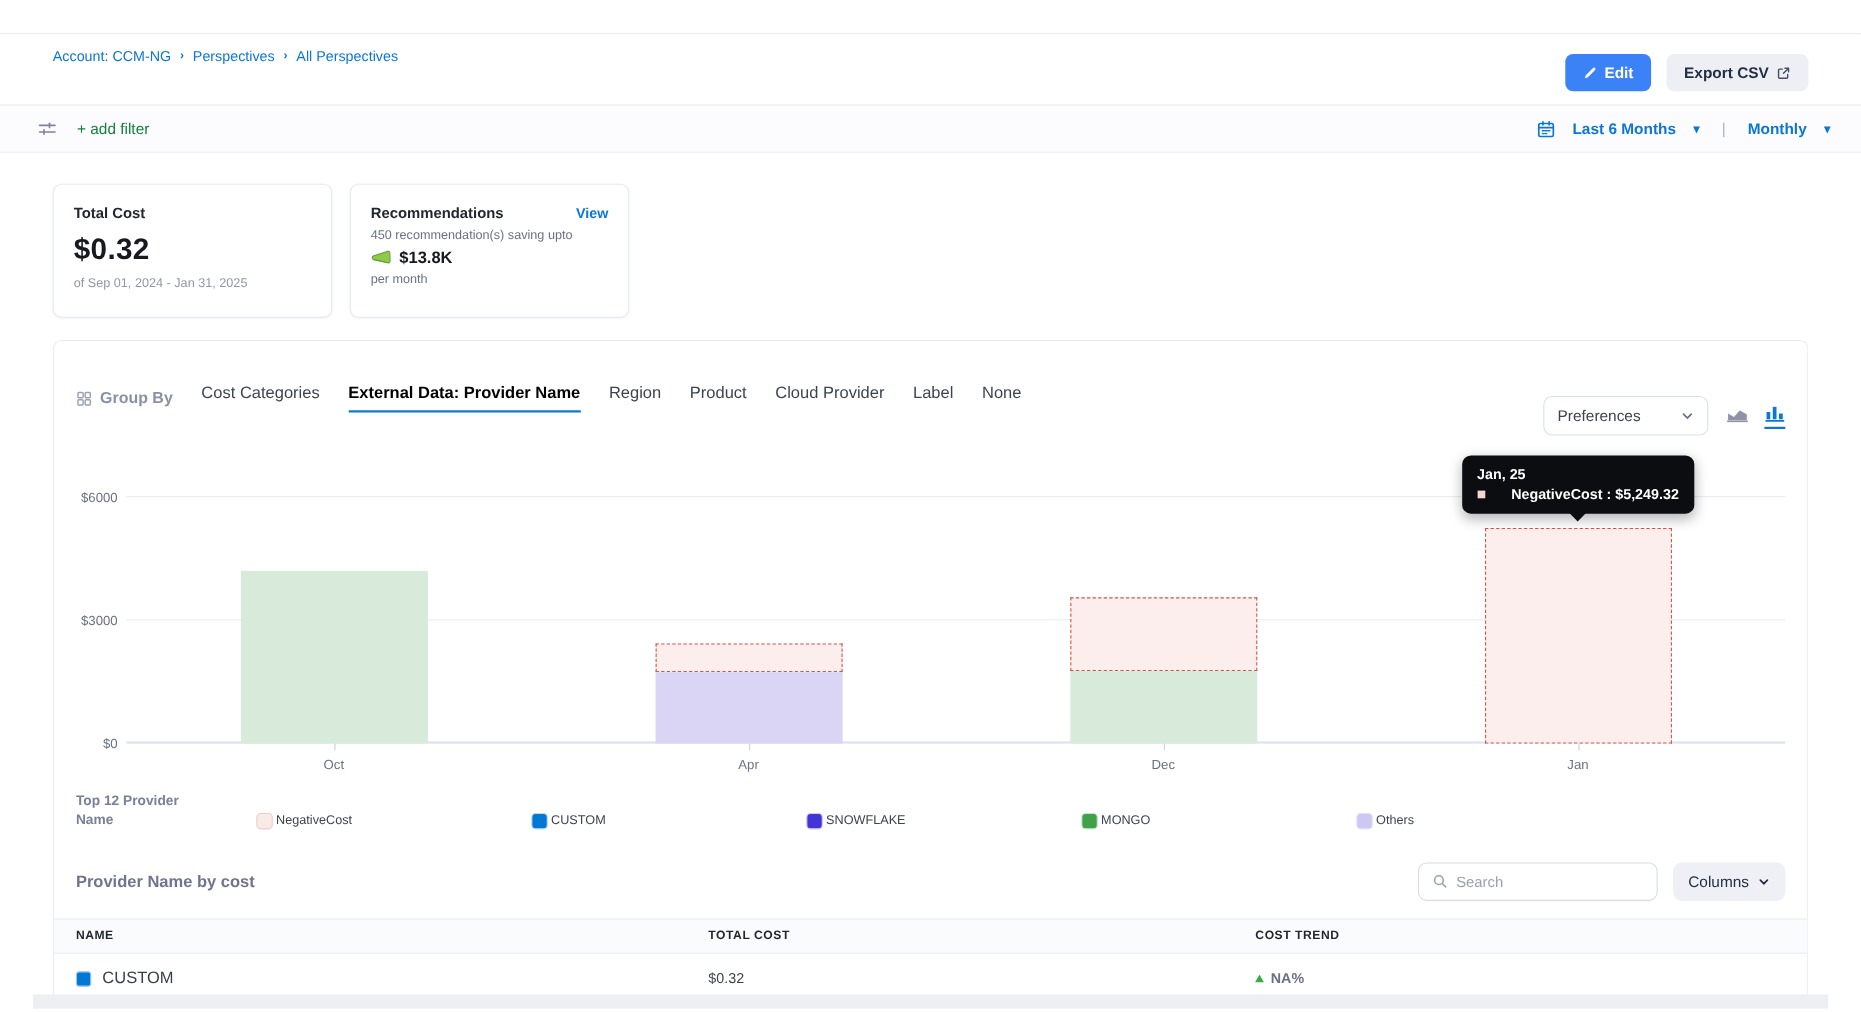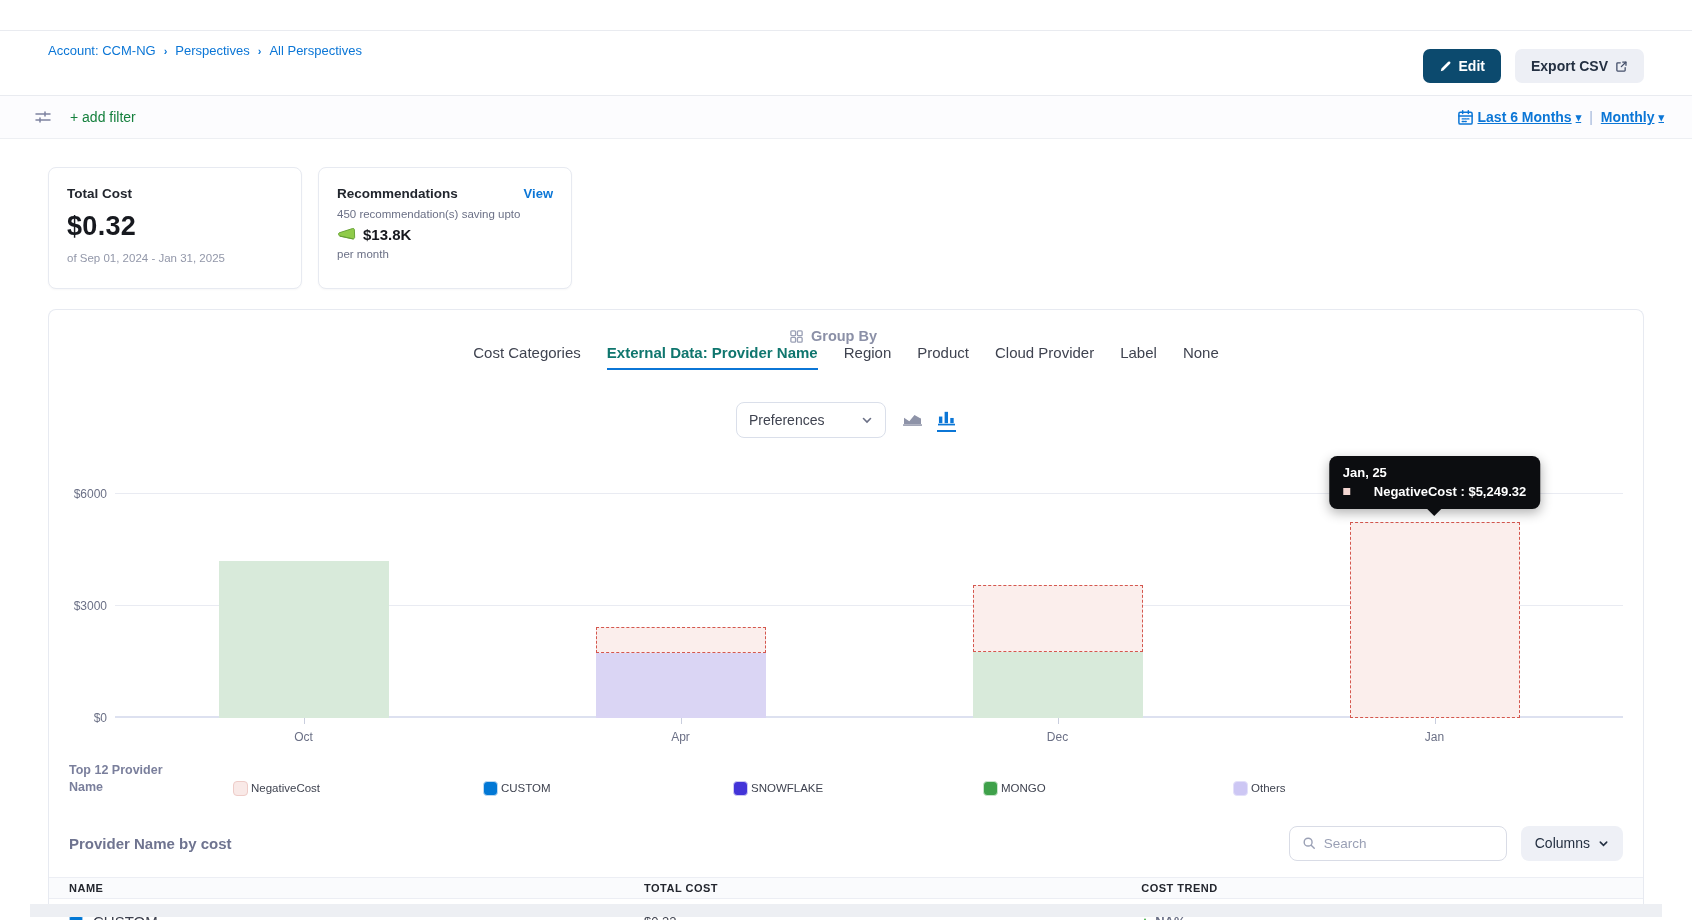--- a/index.html
+++ b/index.html
@@ -12,29 +12,29 @@
   .header { border-top:1px solid #e9ebf0; padding:12px 48px 12px 48px;
     display:flex; justify-content:space-between; align-items:flex-start; }
   .breadcrumb { font-size:13px; color:#0b76d6; display:flex; gap:8px; align-items:center; }
   .breadcrumb a { color:#0b76d6; text-decoration:none; cursor:pointer; }
   .crumb-sep { font-size:11px; font-weight:700; }
   .page-title { font-size:21px; font-weight:700; color:#17191f; margin-top:6px; letter-spacing:.2px; }
   .header-actions { display:flex; gap:14px; margin-top:6px; }
   .btn { display:inline-flex; align-items:center; gap:7px; height:34px; padding:0 16px;
     border:none; border-radius:7px; font-size:14px; font-weight:600; cursor:pointer;
     font-family:"Liberation Sans", sans-serif; }
-  .btn-edit { background:#0c4a6e; color:#fff; }
+  .btn-edit { background:#3b82f6; color:#fff; }
   .btn-export { background:#edeff5; color:#243042; }
 
   
   .filter-bar { height:44px; background:#fcfcfe; border-top:1px solid #e9ebf0; border-bottom:1px solid #edeff3;
     display:flex; align-items:center; justify-content:space-between; padding:0 28px 0 34px; }
   .filter-left { display:flex; align-items:center; gap:18px; }
   .add-filter { color:#15803d; font-size:14px; font-weight:500; cursor:pointer; }
-  .filter-right { display:flex; align-items:center; gap:4px; color:#0b76d6; font-size:14px; font-weight:600;text-decoration:underline; }
+  .filter-right { display:flex; align-items:center; gap:16px; color:#0b76d6; font-size:14px; font-weight:600; }
   .caret { font-size:11px; color:#0b76d6; }
   .range-sep { color:#9fb4d9; font-weight:400; padding:0 4px; }
   .icon-btn { background:none; border:none; cursor:pointer; display:flex; align-items:center; }
 
   
   .cards { display:flex; gap:16px; padding:28px 48px 0; }
   .card { width:254px; height:122px; background:#fff; border:1px solid #e7eaf1; border-radius:8px;
     box-shadow:0 1px 2px rgba(40,48,70,.04); padding:18px 18px 14px; }
   .card-title-row { display:flex; justify-content:space-between; align-items:baseline; }
   .card-title { font-size:13.5px; font-weight:700; color:#22262e; }
@@ -43,25 +43,25 @@
   .card-sub { font-size:11.5px; color:#9297a9; margin-top:10px; }
   .reco-line { font-size:11.5px; color:#6b7086; margin-top:7px; }
   .reco-amount-row { display:flex; align-items:center; gap:7px; margin-top:6px; }
   .reco-amount { font-size:15px; font-weight:800; color:#17191f; }
   .reco-per { font-size:11.5px; color:#6b7086; margin-top:5px; }
 
   
   .panel { margin:20px 48px 0; background:#fff; border:1px solid #e7eaf1; border-radius:8px 8px 0 0;
     border-bottom:none; height:606px; position:relative; }
 
-  .groupby-row { display:flex; align-items:center; padding:18px 20px 0;flex-direction:column; }
+  .groupby-row { display:flex; align-items:center; padding:18px 20px 0; }
   .groupby-label { display:flex; align-items:center; gap:7px; color:#8b90a7; font-size:14.5px; font-weight:600; margin-right:26px; }
   .tabs { display:flex; align-items:center; gap:26px; flex:1; }
   .tab { font-size:15px; color:#3f4350; cursor:pointer; padding-bottom:7px; border-bottom:2px solid transparent; white-space:nowrap; }
-  .tab.active { color:#0f766e; font-weight:700; border-bottom-color:#0b76d6; }
+  .tab.active { color:#000000; font-weight:700; border-bottom-color:#0b76d6; }
   .groupby-right { display:flex; align-items:center; gap:16px;margin-top:32px; }
   .pref-select { width:150px; height:36px; border:1px solid #dadfea; border-radius:8px; background:#fff;
     display:flex; align-items:center; justify-content:space-between; padding:0 12px; font-size:14px; color:#3f4350; cursor:pointer; }
   .chart-toggle { display:flex; align-items:flex-end; gap:14px; }
   .ctoggle { cursor:pointer; padding-bottom:4px; border-bottom:2px solid transparent; display:flex; }
   .ctoggle.active { border-bottom-color:#0b76d6; }
 
   
   .chart { display:flex; align-items:flex-end; padding:28px 20px 0 14px; margin-bottom:44px; }
   .chart-y-axis { position:relative; width:52px; height:252px; flex:none; }
@@ -96,21 +96,21 @@
   .table-tools { display:flex; align-items:center; gap:14px; }
   .search-box { width:218px; height:35px; border:1px solid #d9dce6; border-radius:8px; background:#fff;
     display:flex; align-items:center; gap:8px; padding:0 12px; }
   .search-box input { border:none; outline:none; flex:1; font-size:13.5px; color:#3f4350;
     font-family:"Liberation Sans", sans-serif; background:transparent; }
   .search-box input::placeholder { color:#9aa0b5; }
   .columns-btn { height:35px; background:#eef0f6; border:none; border-radius:8px; padding:0 14px;
     display:flex; align-items:center; gap:8px; font-size:14px; color:#243042; cursor:pointer;
     font-family:"Liberation Sans", sans-serif; }
 
-  .tbl-header { display:flex; align-items:center; height:22px; background:#fafbfd;
+  .tbl-header { display:flex; align-items:center; height:32px; background:#fafbfd;
     border-top:1px solid #eceef4; border-bottom:1px solid #eceef4; padding:0 20px;
     font-size:11px; font-weight:700; letter-spacing:.5px; color:#23262e; }
   .tbl-row { display:flex; align-items:center; height:47px; border-bottom:1px solid #eceef4; padding:0 20px; cursor:pointer; }
   .col-name { width:37%; display:flex; align-items:center; gap:10px; }
   .col-cost { width:32%; }
   .col-trend { width:31%; display:flex; align-items:center; gap:6px; }
   .row-swatch { width:14px; height:14px; border-radius:3px; border:1px solid transparent; flex:none; }
   .row-name { font-size:15px; color:#3a3e4c; }
   .row-cost { font-size:13px; color:#3f4350; }
   .tri-up { width:0; height:0; border-left:4.5px solid transparent; border-right:4.5px solid transparent; border-bottom:7px solid #3dab44; }

